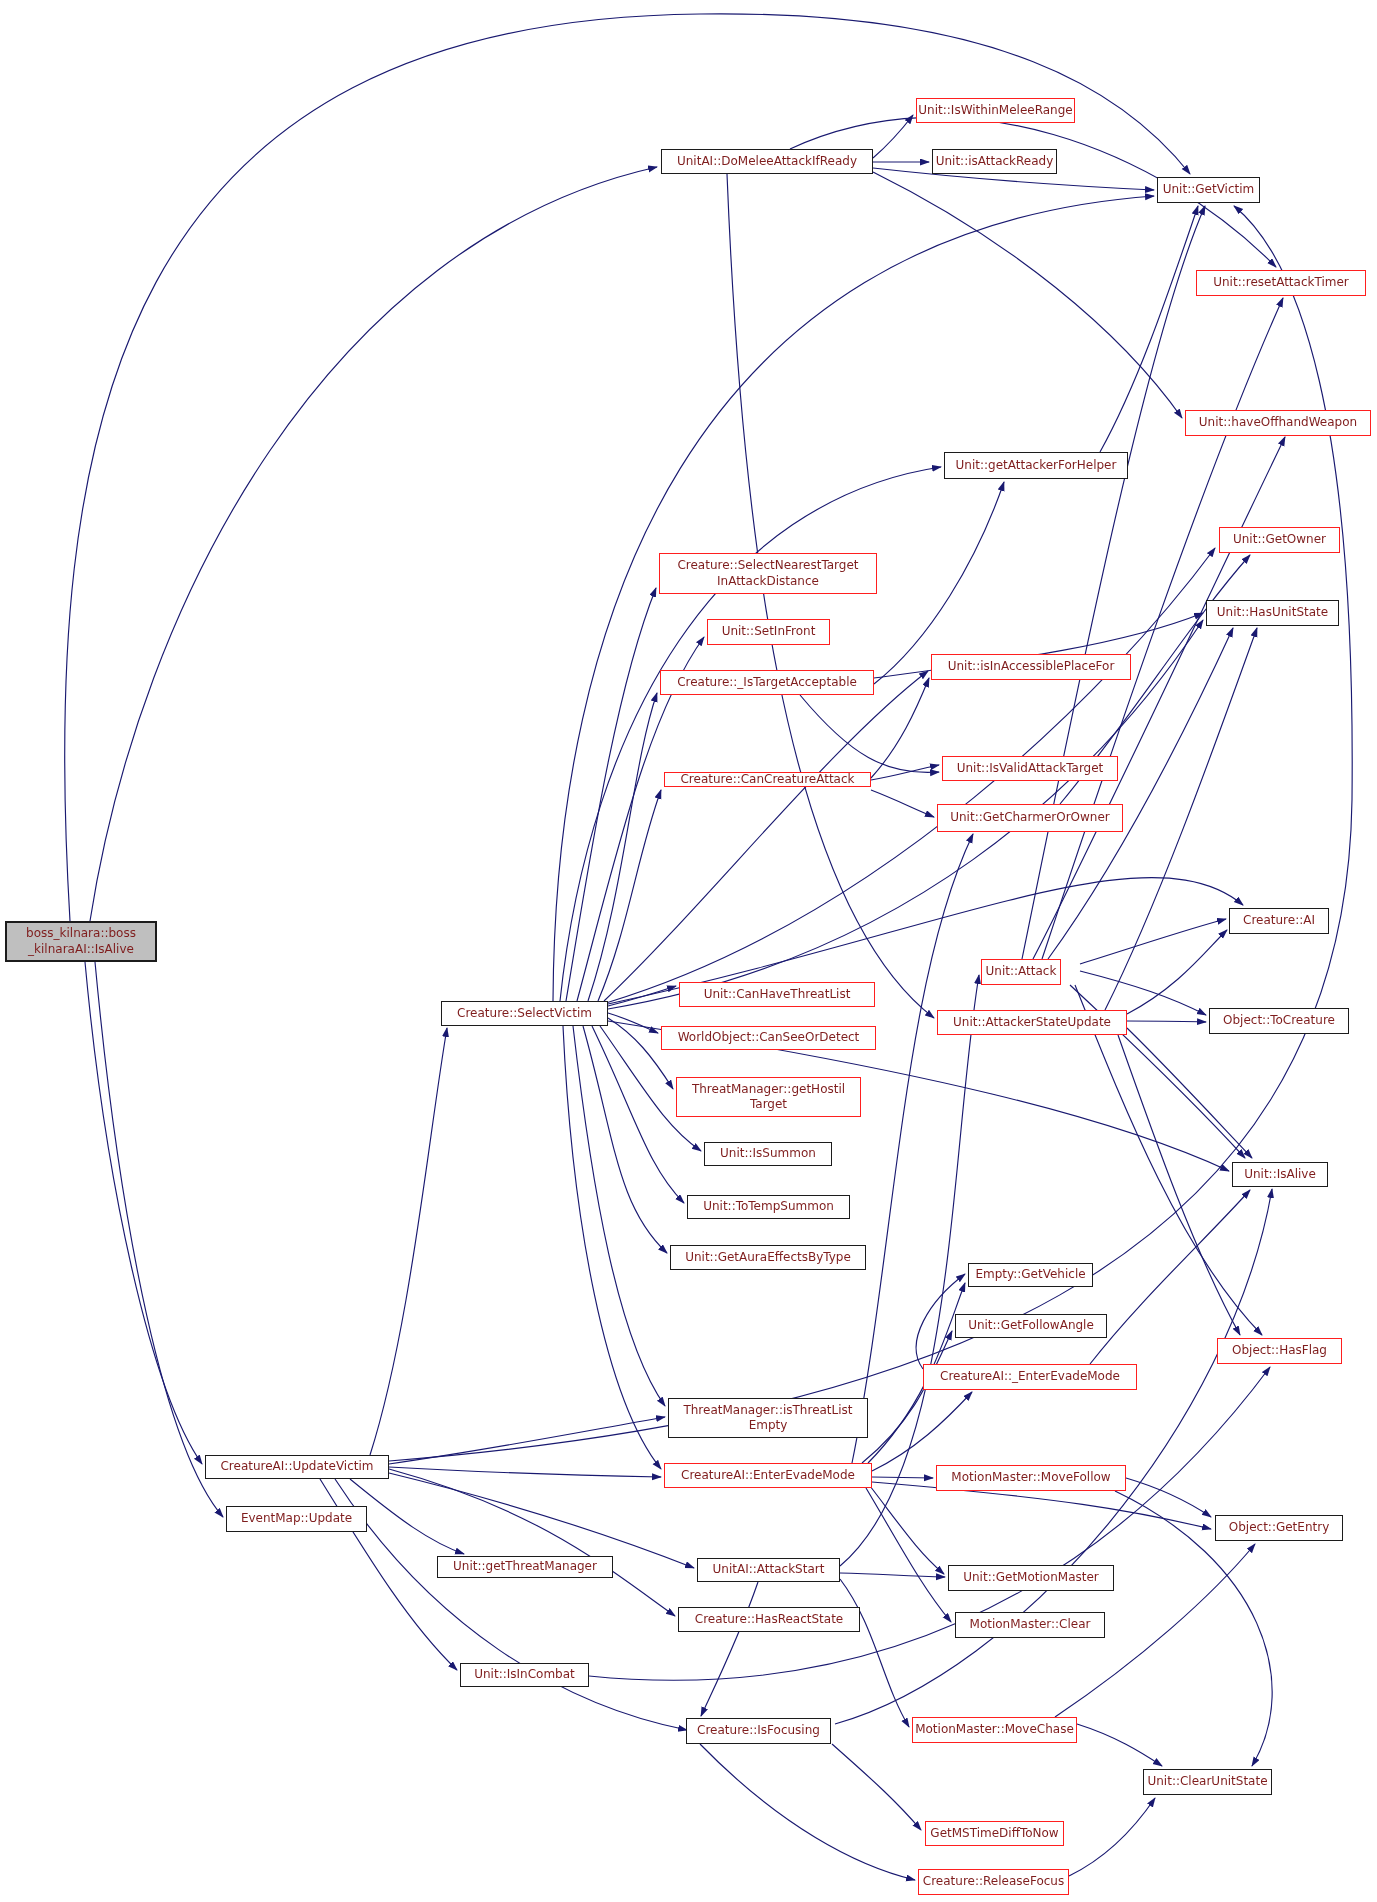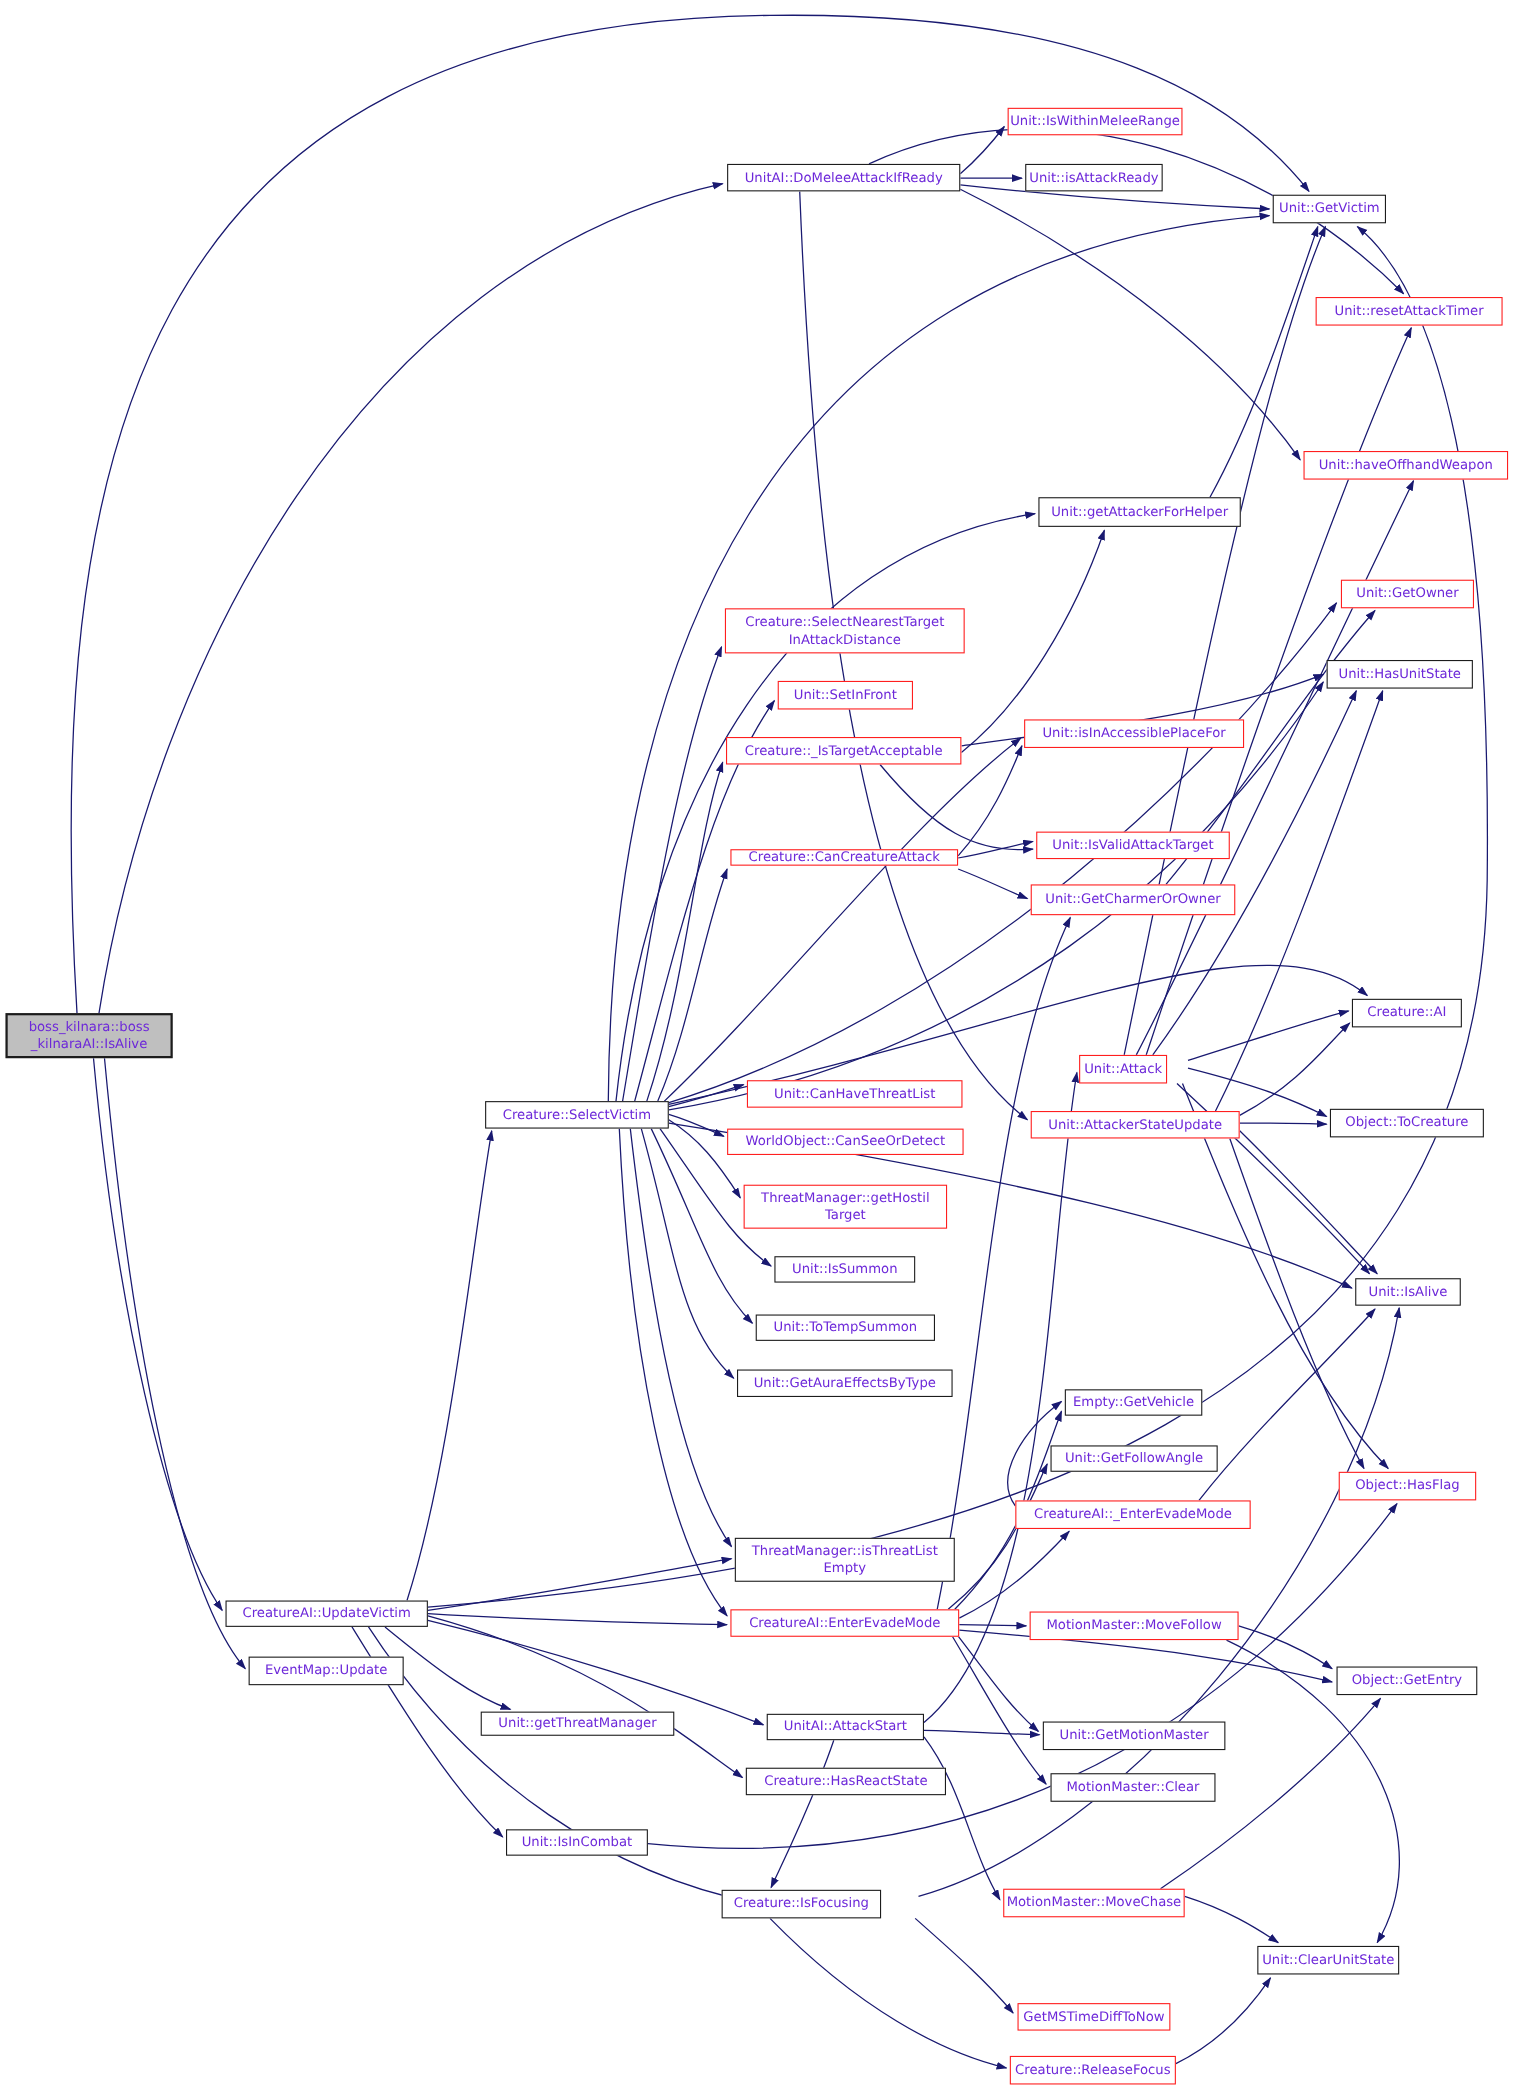--- a/index.html
+++ b/index.html
@@ -2,21 +2,21 @@
 <html><head>
 <meta charset="utf-8">
 <style>
   html,body{margin:0;padding:0;background:#fff;}
   #canvas{position:relative;width:1377px;height:1902px;background:#ffffff;overflow:hidden;
           font-family:"DejaVu Sans","Liberation Sans",sans-serif;}
   #edges{position:absolute;left:0;top:0;width:1377px;height:1902px;}
   .e{fill:none;stroke:#191970;stroke-width:1.15px;}
   .node{position:absolute;background:#ffffff;border:1.4px solid #1c1c1c;box-sizing:border-box;
         display:flex;align-items:center;justify-content:center;text-align:center;
-        font-size:12px;color:#6d28d9;cursor:pointer;z-index:2;}
+        font-size:12px;color:#7f1d1d;cursor:pointer;z-index:2;}
   .trunc{border-color:#ff1f1f;}
   .root{background:#bfbfbf;border-width:2px;cursor:default;}
   .lbl{white-space:pre-line;line-height:1.28;padding:0 2px;}
 </style>
 </head>
 <body>
 
 <div id="canvas">
 
   <svg id="edges" width="1377" height="1902" viewBox="0 0 1377 1902">
@@ -246,21 +246,21 @@
     </div>
   <div class="node" style="left:955px;top:1612px;width:150px;height:26px">
       <span class="lbl">MotionMaster::Clear</span>
     </div>
   <div class="node" style="left:460px;top:1663px;width:129px;height:24px">
       <span class="lbl">Unit::IsInCombat</span>
     </div>
   <div class="node trunc" style="left:912px;top:1717px;width:165px;height:26px">
       <span class="lbl">MotionMaster::MoveChase</span>
     </div>
-  <div class="node" style="left:656px;top:1718px;width:145px;height:26px">
+  <div class="node" style="left:686px;top:1718px;width:145px;height:26px">
       <span class="lbl">Creature::IsFocusing</span>
     </div>
   <div class="node" style="left:1143px;top:1769px;width:129px;height:26px">
       <span class="lbl">Unit::ClearUnitState</span>
     </div>
   <div class="node trunc" style="left:925px;top:1821px;width:139px;height:25px">
       <span class="lbl">GetMSTimeDiffToNow</span>
     </div>
   <div class="node trunc" style="left:918px;top:1869px;width:151px;height:26px">
       <span class="lbl">Creature::ReleaseFocus</span>

